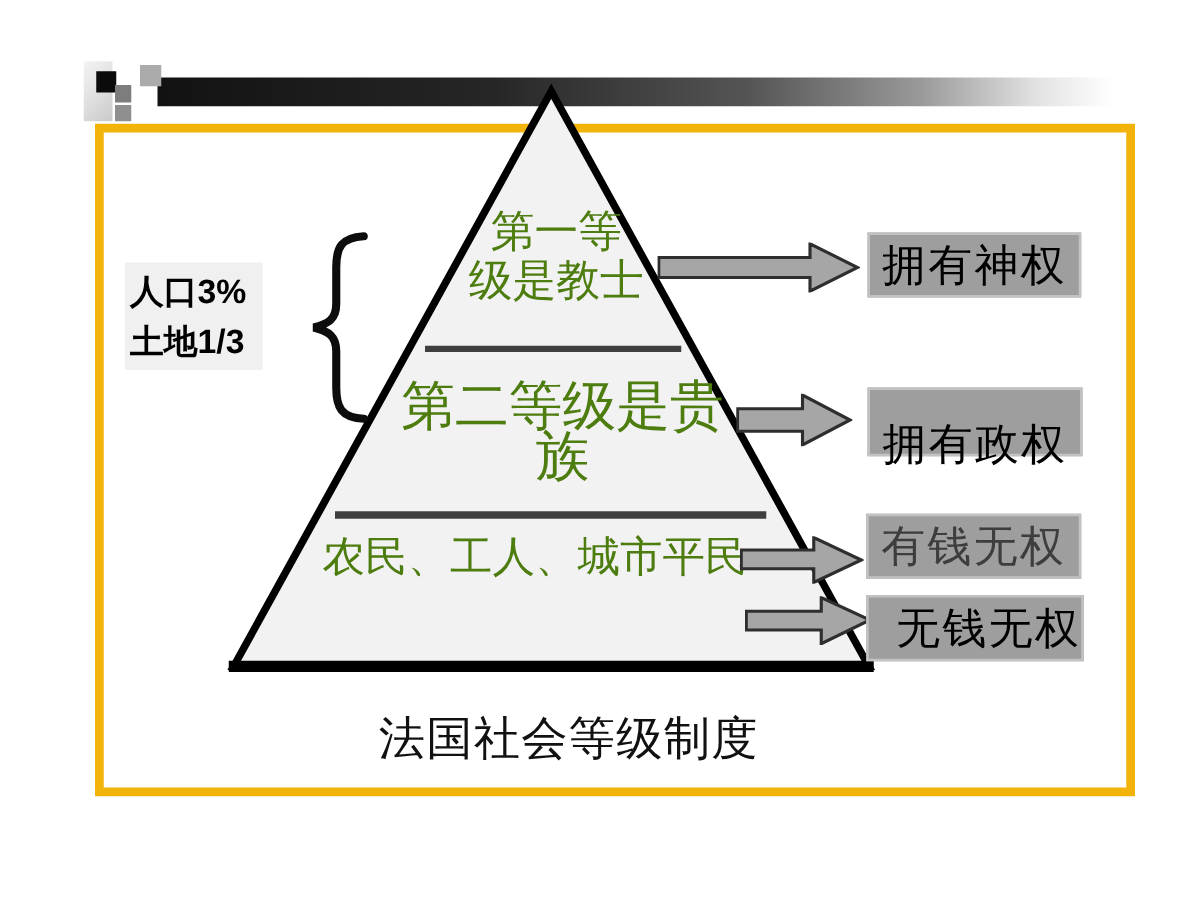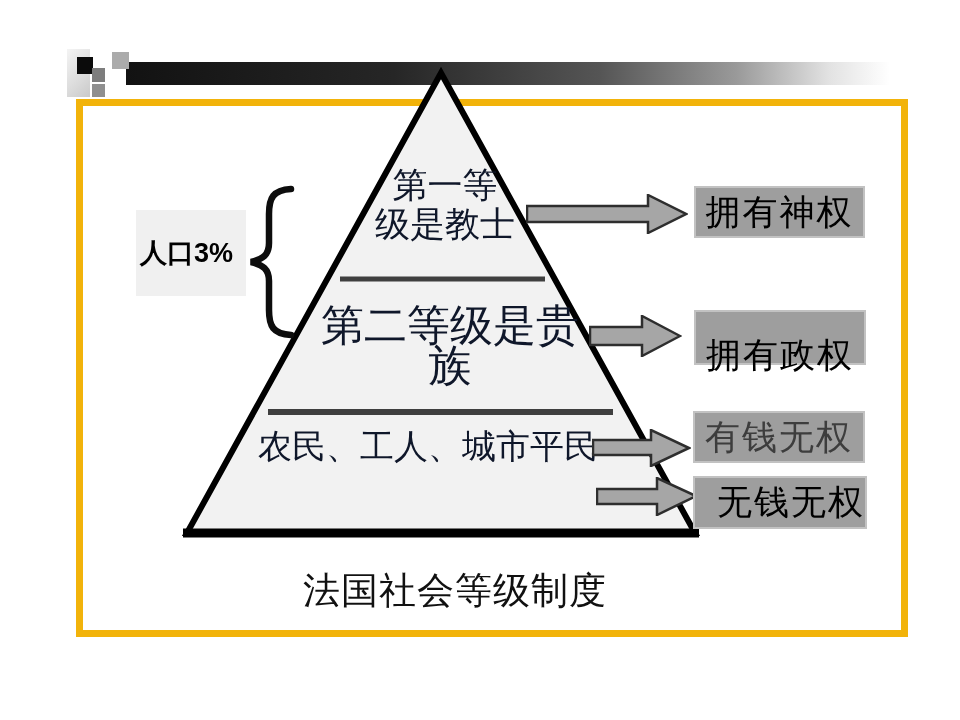--- a/index.html
+++ b/index.html
@@ -25,31 +25,31 @@
   
   .frame{
     left:76px;top:99px;width:818px;height:524px;
     border:7px solid #F2B30A;background:transparent;
   }
 
   
   .pyramid-svg{left:0;top:0;width:960px;height:720px;pointer-events:none;}
 
   
-  .cjk{color:#0f172a;}
+  .cjk{color:#4d7c0f;}
   .lvl1{left:330px;top:166px;width:230px;text-align:center;font-size:35px;line-height:39px;}
   .lvl2{left:314px;top:306px;width:272px;text-align:center;font-size:43px;line-height:40px;}
   .lvl3{left:258px;top:428px;width:345px;text-align:left;font-size:34px;line-height:38px;}
 
   
   .pop-box{
     left:100px;top:210px;width:110px;height:86px;background:#f0f0f0;
     font-family:"Liberation Sans","DejaVu Sans",sans-serif;font-weight:bold;
     font-size:27px;line-height:40px;color:#000;text-align:left;
-    display:flex;flex-direction:column;justify-content:center;padding-left:4px;box-sizing:border-box;margin-left:36px;
+    display:flex;flex-direction:column;justify-content:center;padding-left:4px;box-sizing:border-box;
   }
 
   
   .plabel{
     background:#9e9e9e;border:2px solid #c2c2c2;box-sizing:border-box;
     display:flex;align-items:center;justify-content:center;
     font-size:35px;color:#000;letter-spacing:2px;
   }
   .plabel1{left:694px;top:186px;width:171px;height:52px;}
   .plabel2{left:694px;top:310px;width:172px;height:55px;}
@@ -87,20 +87,21 @@
   <div>第一等</div>
   <div>级是教士</div>
 </div>
 <div class="abs cjk lvl2">第二等级是贵族</div>
 <div class="abs cjk lvl3">
   <div>农民、工人、城市平民</div>
 </div>
 
 <div class="abs pop-box">
   <div>人口3%</div>
+  <div>土地1/3</div>
 </div>
 <svg class="abs" style="left:238px;top:185px;" width="62" height="154" viewBox="0 0 62 154">
   <path d="M 53 4 C 35 5, 31 13, 31 29 L 31 58 C 31 70, 25 74, 13 77 C 25 80, 31 84, 31 96 L 31 125 C 31 141, 35 149, 53 150" fill="none" stroke="#0d0d0d" stroke-width="6.5" stroke-linecap="round"></path>
 </svg>
 
 <svg class="abs" style="left:526px;top:194px;" width="162" height="40" viewBox="0 0 162 40">
   <polygon points="1,12 122,12 122,1 160,20 122,39 122,28 1,28" fill="#A6A6A6" stroke="#2E2E2E" stroke-width="2.5"></polygon>
 </svg>
 <svg class="abs" style="left:589px;top:315px;" width="93" height="42" viewBox="0 0 93 42">
   <polygon points="1,12 53,12 53,1 91,21 53,41 53,30 1,30" fill="#A6A6A6" stroke="#2E2E2E" stroke-width="2.5"></polygon>

